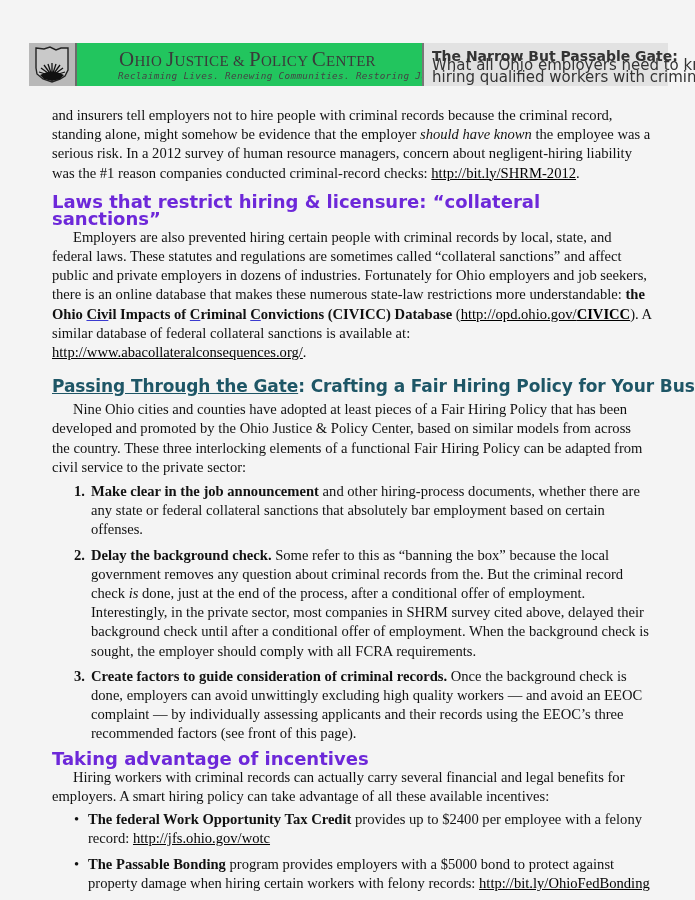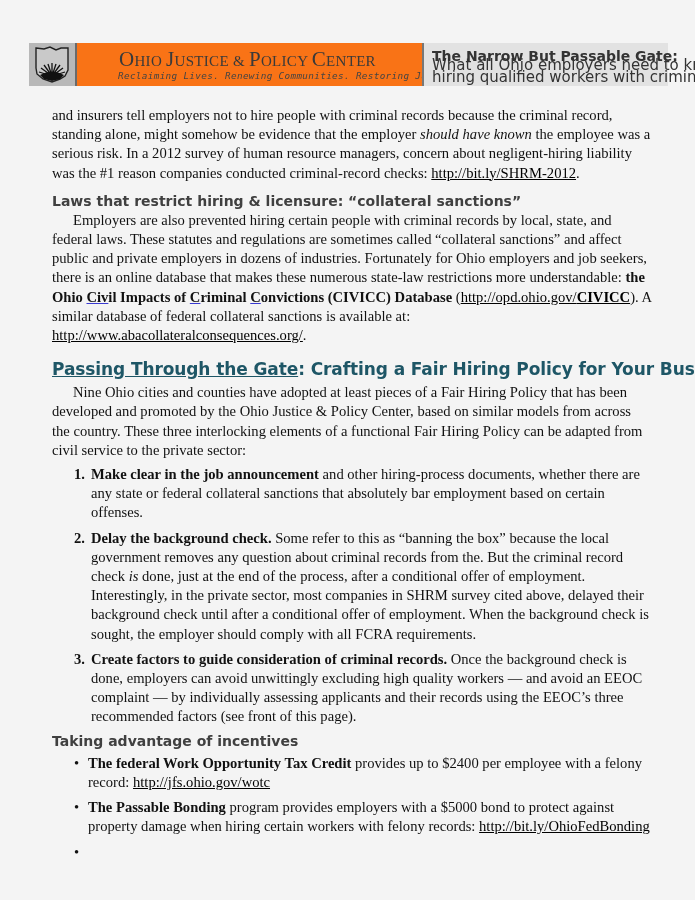--- a/index.html
+++ b/index.html
@@ -11,21 +11,21 @@
     position: relative;
   }
   .header { position: absolute; left: 29px; top: 43px; width: 637px; height: 43px; }
   .logo-box {
     position: absolute; left: 0; top: 0; width: 46px; height: 43px;
     background: #b8b8b8; border-right: 2px solid #6a6a6a;
   }
   .logo-box svg { position: absolute; left: 5px; top: 3px; }
   .org-block {
     position: absolute; left: 48px; top: 0; width: 353px; height: 43px;
-    background: #f97316;
+    background: #22c55e;
   }
   .org-name {
     position: absolute; left: 42px; top: 4px;
     font-family: "Liberation Serif", serif; font-size: 21px; color: #3a3a3a;
     letter-spacing: 0.3px; white-space: nowrap;
   }
   .org-name .sc { font-size: 15px; }
   .org-tag {
     position: absolute; left: 41px; top: 27px;
     font-family: "DejaVu Sans Mono", monospace; font-style: italic; font-size: 9.3px; color: #444;
@@ -41,22 +41,22 @@
   }
   .gate-sub {
     position: absolute; left: 8px; top: 17px; font-family: "DejaVu Sans", sans-serif;
     font-size: 15px; color: #333; line-height: 11.5px; white-space: nowrap;
   }
   .content { position: absolute; left: 52px; top: 106px; width: 600px; font-size: 14.6px; line-height: 19.2px; }
   p { margin: 0; }
   .indent { text-indent: 21px; }
   a { color: #000000; text-decoration: underline; }
   .sans-h {
-    font-family: "DejaVu Sans", sans-serif; font-weight: bold; font-size: 14px;
-    color: #404040; margin: 10px 0 1px 0; line-height: 17px;
+    font-family: "DejaVu Sans", sans-serif; font-weight: bold; font-size: 18px;
+    color: #6d28d9; margin: 10px 0 1px 0; line-height: 17px;
   }
   .sec-title {
     font-family: "DejaVu Sans", sans-serif; font-size: 17px; color: #1e5666; font-weight: bold;
     margin: 13px 0 3px 0; letter-spacing: -0.1px; line-height: 22px; white-space: nowrap;
   }
   .sec-title .u { text-decoration: underline; }
   .ul-c { text-decoration: underline; text-decoration-color: #3a3ad0; text-align: center; }
   ol { margin: 5px 0 0 0; padding: 0; list-style: none; }
   ol li { position: relative; padding-left: 39px; margin-bottom: 6px; }
   ol li .num { position: absolute; left: 22px; font-weight: bold; }
@@ -109,20 +109,21 @@
   <div class="sec-title"><span class="u">Passing Through the Gate</span><span>: Crafting a Fair Hiring Policy for Your Business</span></div>
 
   <p class="indent">Nine Ohio cities and counties have adopted at least pieces of a Fair Hiring Policy that has been developed and promoted by the Ohio Justice &amp; Policy Center, based on similar models from across the country. These three interlocking elements of a functional Fair Hiring Policy can be adapted from civil service to the private sector:</p>
   <ol>
     <li><span class="num">1.</span><b>Make clear in the job announcement</b><span> and other hiring-process documents, whether there are any state or federal collateral sanctions that absolutely bar employment based on certain offenses.</span></li>
     <li><span class="num">2.</span><b>Delay the background check.</b><span> Some refer to this as “banning the box” because the local government removes any question about criminal records from the. But the criminal record check </span><i>is</i><span> done, just at the end of the process, after a conditional offer of employment. Interestingly, in the private sector, most companies in SHRM survey cited above, delayed their background check until after a conditional offer of employment. When the background check is sought, the employer should comply with all FCRA requirements.</span></li>
     <li><span class="num">3.</span><b>Create factors to guide consideration of criminal records.</b><span> Once the background check is done, employers can avoid unwittingly excluding high quality workers — and avoid an EEOC complaint — by individually assessing applicants and their records using the EEOC’s three recommended factors (see front of this page).</span></li>
   </ol>
 
   <div class="sans-h" style="margin-top:2px">Taking advantage of incentives</div>
+  <p class="indent">Hiring workers with criminal records can actually carry several financial and legal benefits for employers. A smart hiring policy can take advantage of all these available incentives:</p>
   <ul>
     <li><span class="bul">•</span><b>The federal Work Opportunity Tax Credit</b><span> provides up to $2400 per employee with a felony record: </span><a>http://jfs.ohio.gov/wotc</a></li>
     <li><span class="bul">•</span><b>The Passable Bonding</b><span> program provides employers with a $5000 bond to protect against property damage when hiring certain workers with felony records: </span><a>http://bit.ly/OhioFedBonding</a></li>
     <li>
         <span class="bul">•</span>
       </li>
   </ul>
 </div>
 
 </body></html>

